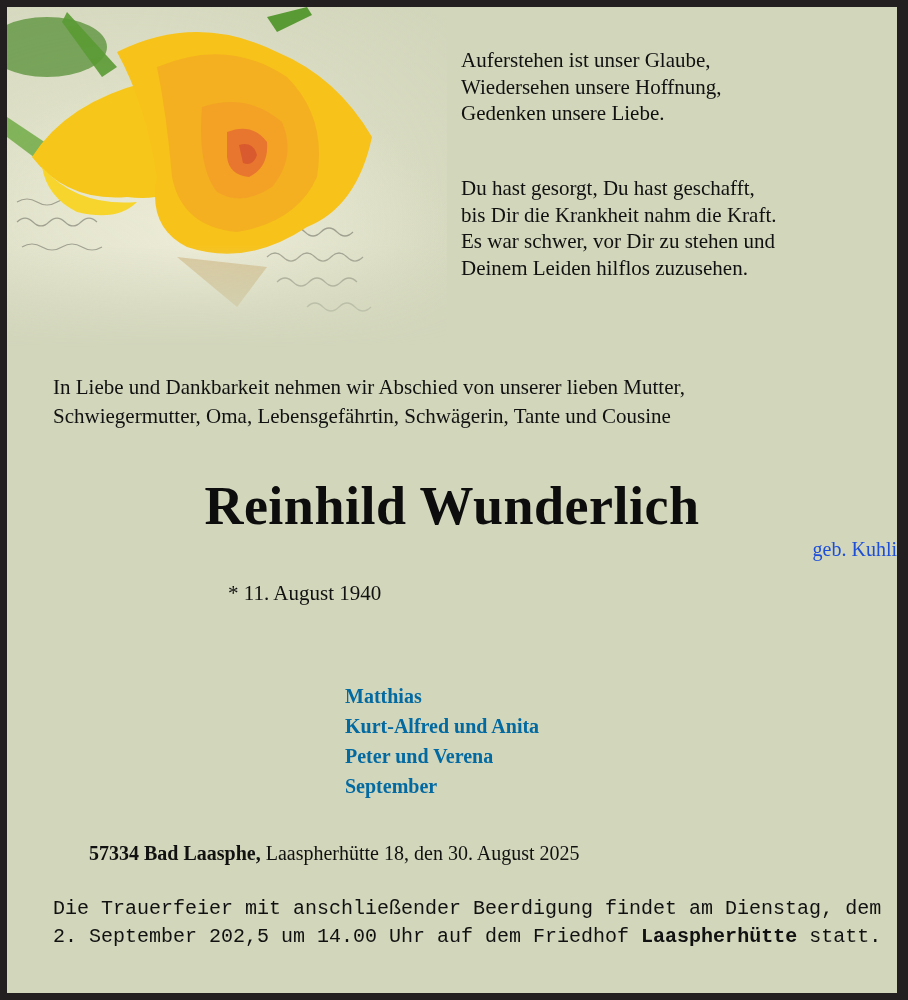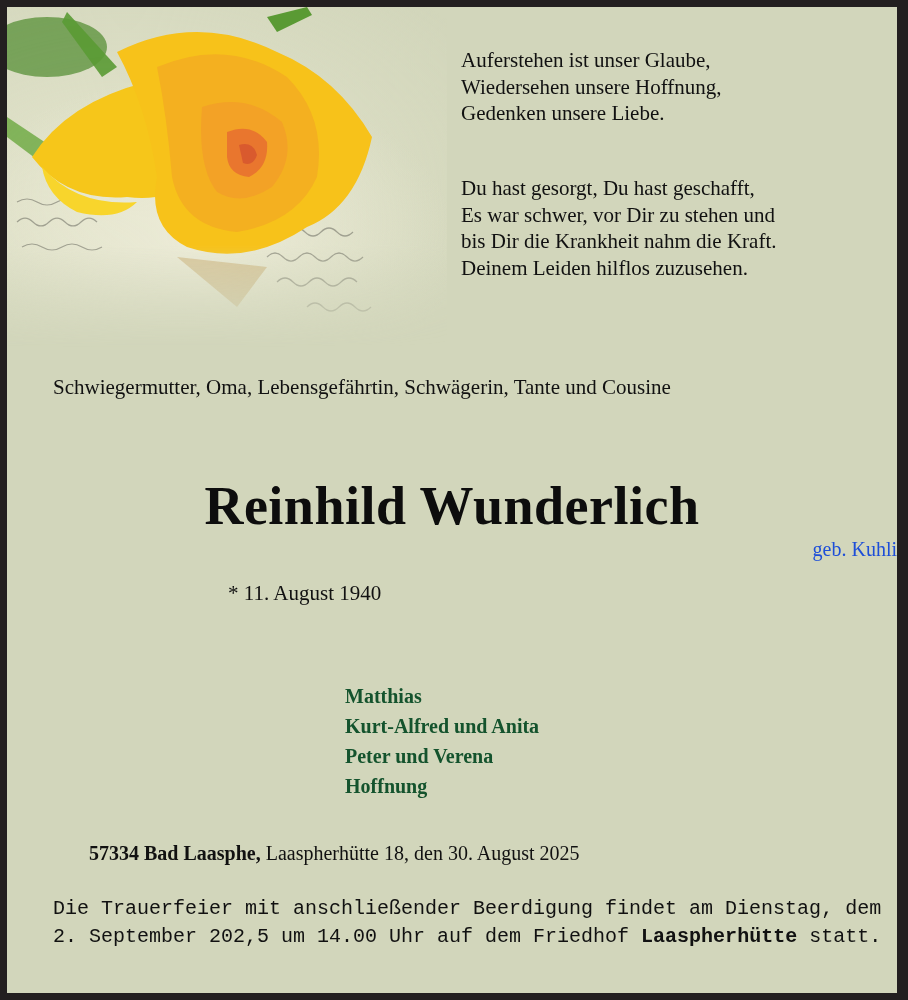--- a/index.html
+++ b/index.html
@@ -51,21 +51,21 @@
   }
   .dates {
     position: absolute; top: 574px; font-family: "Liberation Serif", serif;
     font-size: 21px; color: #111; white-space: nowrap;
   }
   .born { left: 221px; }
   .died { left: 477px; }
   .family {
     position: absolute; left: 338px; top: 674px;
     font-family: "Liberation Serif", serif;
-    font-weight: bold; font-size: 20px; line-height: 30px; color: #14532d;
+    font-weight: bold; font-size: 20px; line-height: 30px; color: #0369a1;
   }
   .family .line { display: block; white-space: nowrap; }
   .place {
     position: absolute; left: 46px; top: 835px;
     font-family: "Liberation Serif", serif;
     font-size: 20px; color: #111; white-space: nowrap; margin-left: 36px;
   }
   .place b { font-weight: bold; }
   .ceremony {
     position: absolute; left: 46px; top: 888px;
@@ -110,39 +110,40 @@
   </div>
 
   <div class="poem poem1">
     <span class="line">Auferstehen ist unser Glaube,</span>
     <span class="line">Wiedersehen unsere Hoffnung,</span>
     <span class="line">Gedenken unsere Liebe.</span>
   </div>
 
   <div class="poem poem2">
     <span class="line">Du hast gesorgt, Du hast geschafft,</span>
+    <span class="line">bis Dir die Krankheit nahm die Kraft.</span>
     <span class="line">Es war schwer, vor Dir zu stehen und</span>
-    <span class="line">bis Dir die Krankheit nahm die Kraft.</span>
     <span class="line">Deinem Leiden hilflos zuzusehen.</span>
   </div>
 
   <div class="intro">
+    <span class="line">In Liebe und Dankbarkeit nehmen wir Abschied von unserer lieben Mutter,</span>
     <span class="line">Schwiegermutter, Oma, Lebensgefährtin, Schwägerin, Tante und Cousine</span>
   </div>
 
   <div class="name">Reinhild Wunderlich</div>
   <div class="maiden">geb. Kuhli</div>
 
   <div class="dates born">* 11. August 1940</div>
 
   <div class="family">
     <span class="line">Matthias</span>
     <span class="line">Kurt-Alfred und Anita</span>
     <span class="line">Peter und Verena</span>
-    <span class="line">Hoffnung</span>
+    <span class="line">September</span>
   </div>
 
   <div class="place"><b>57334 Bad Laasphe,</b><span> Laaspherhütte 18, den 30. August 2025</span></div>
 
   <div class="ceremony">
     <span class="line">Die Trauerfeier mit anschließender Beerdigung findet am Dienstag, dem</span>
     <span class="line"><span>2. September 202,5 um 14.00 Uhr auf dem Friedhof </span><b>Laaspherhütte</b><span> statt.</span></span>
   </div>
 
 </div>

